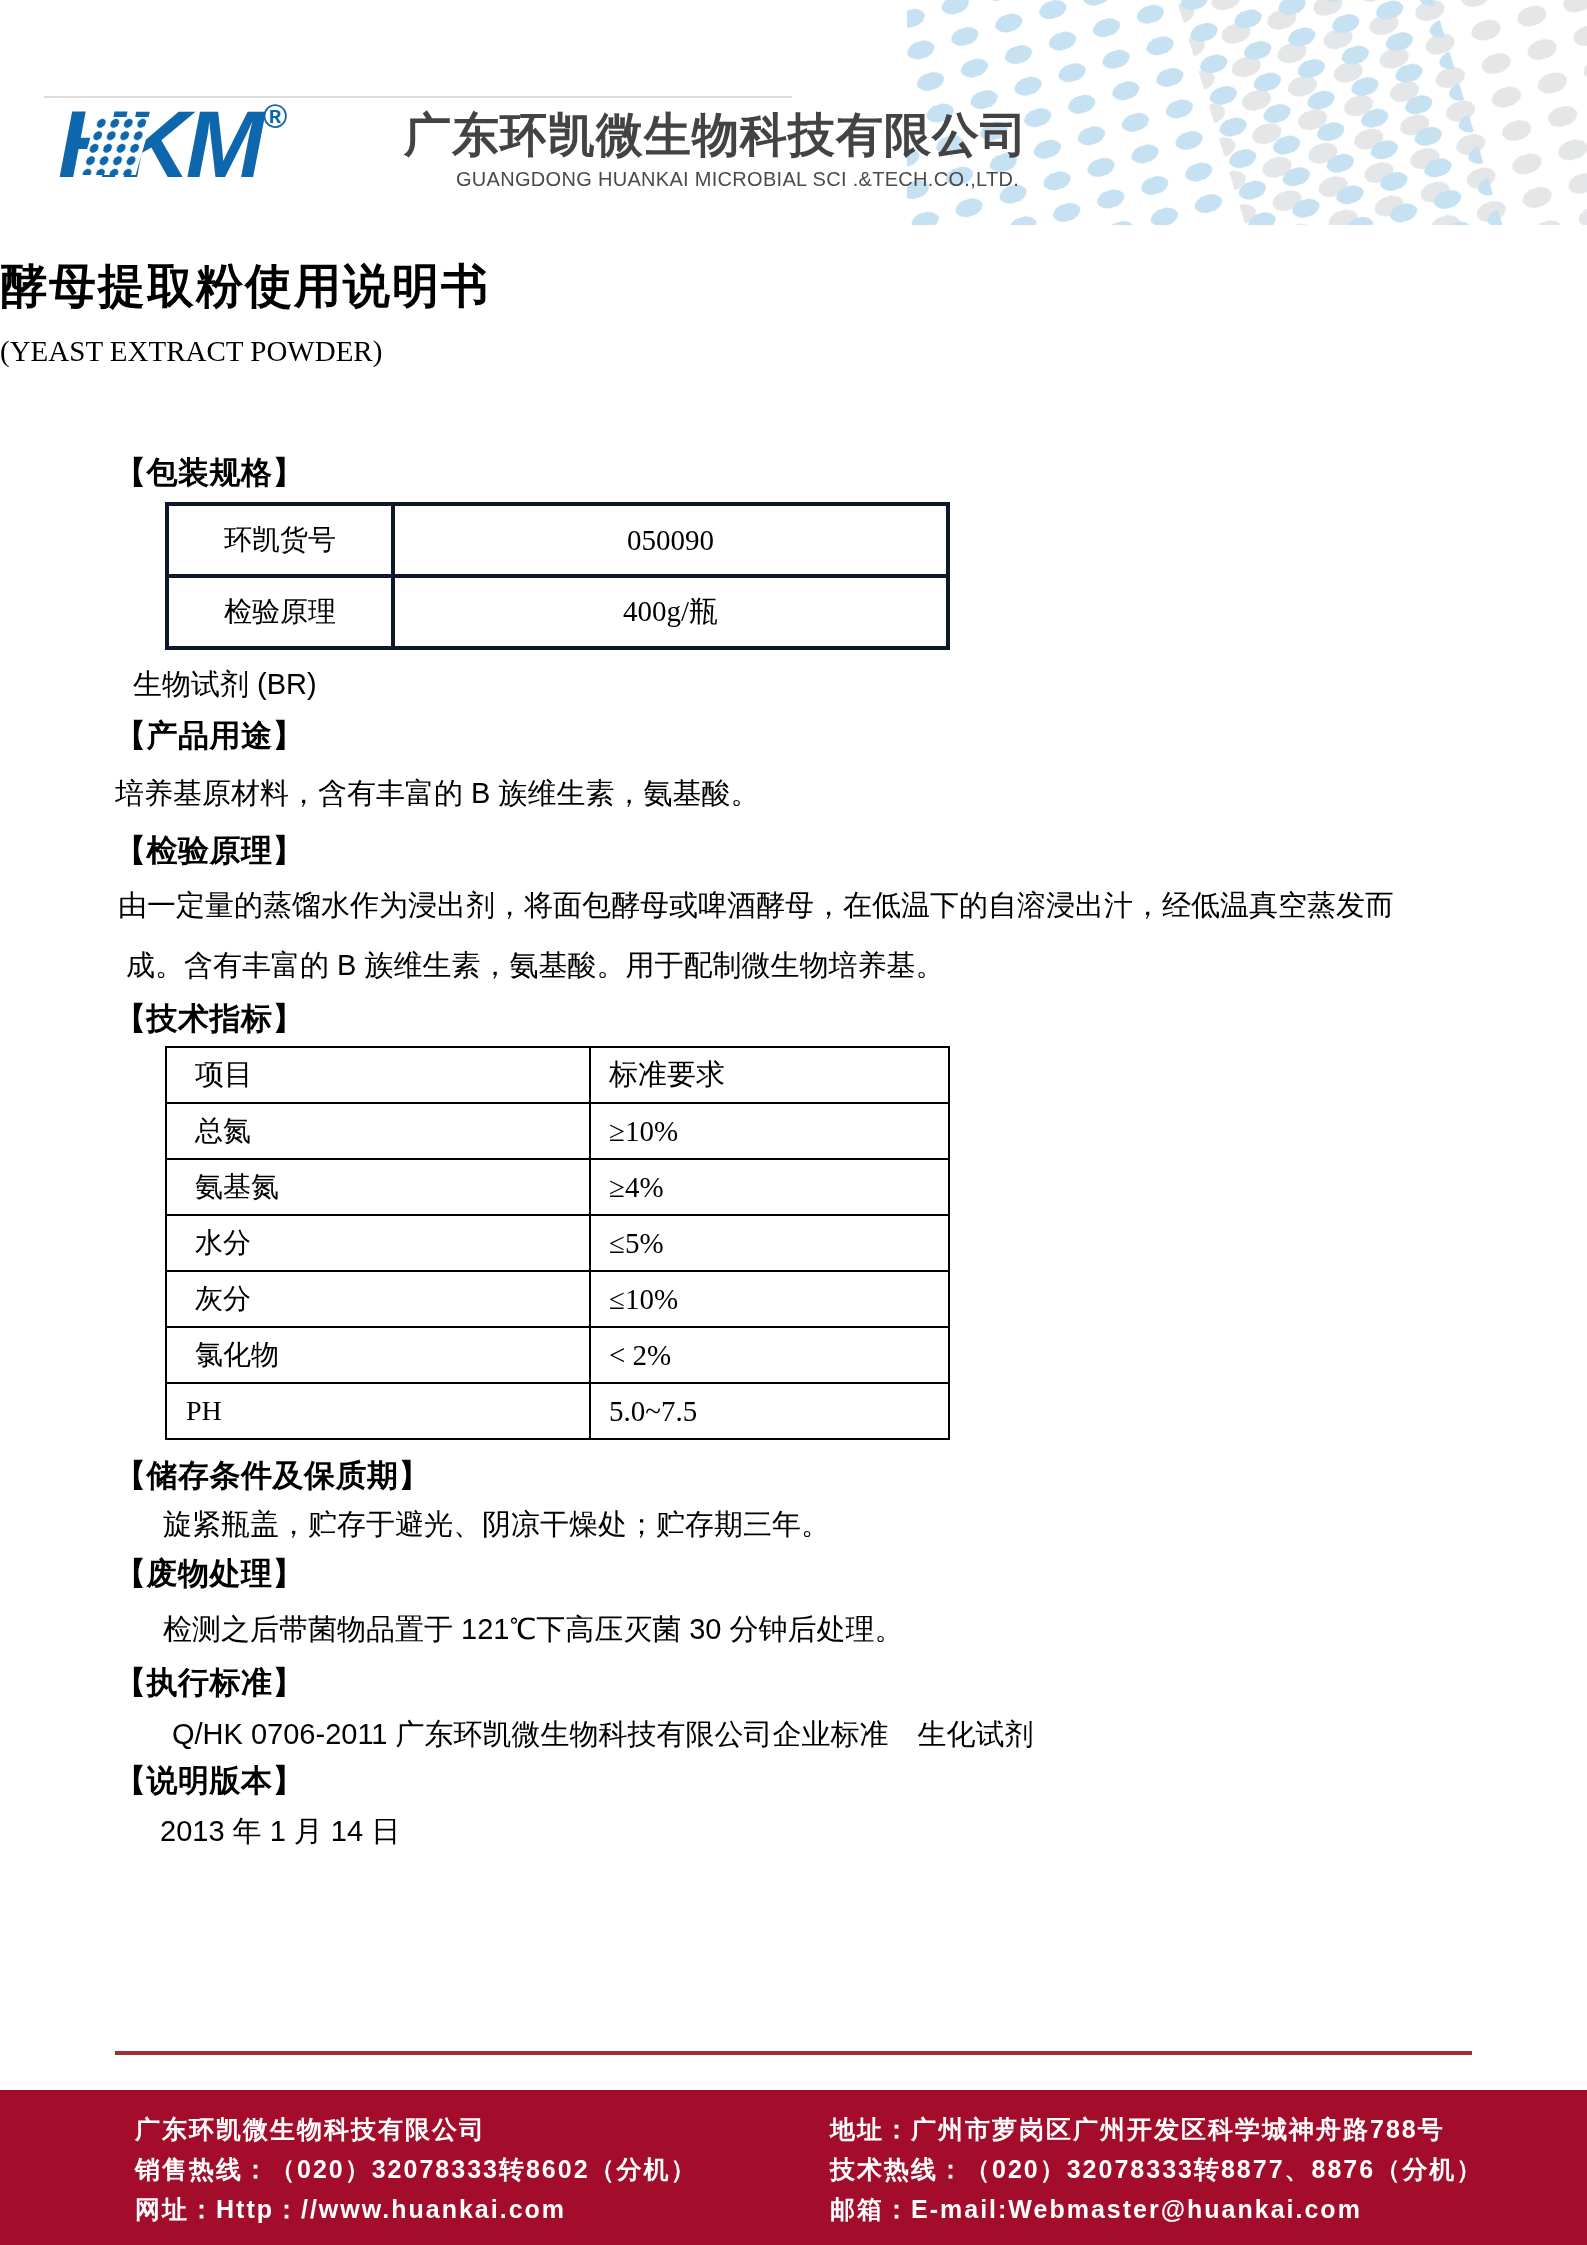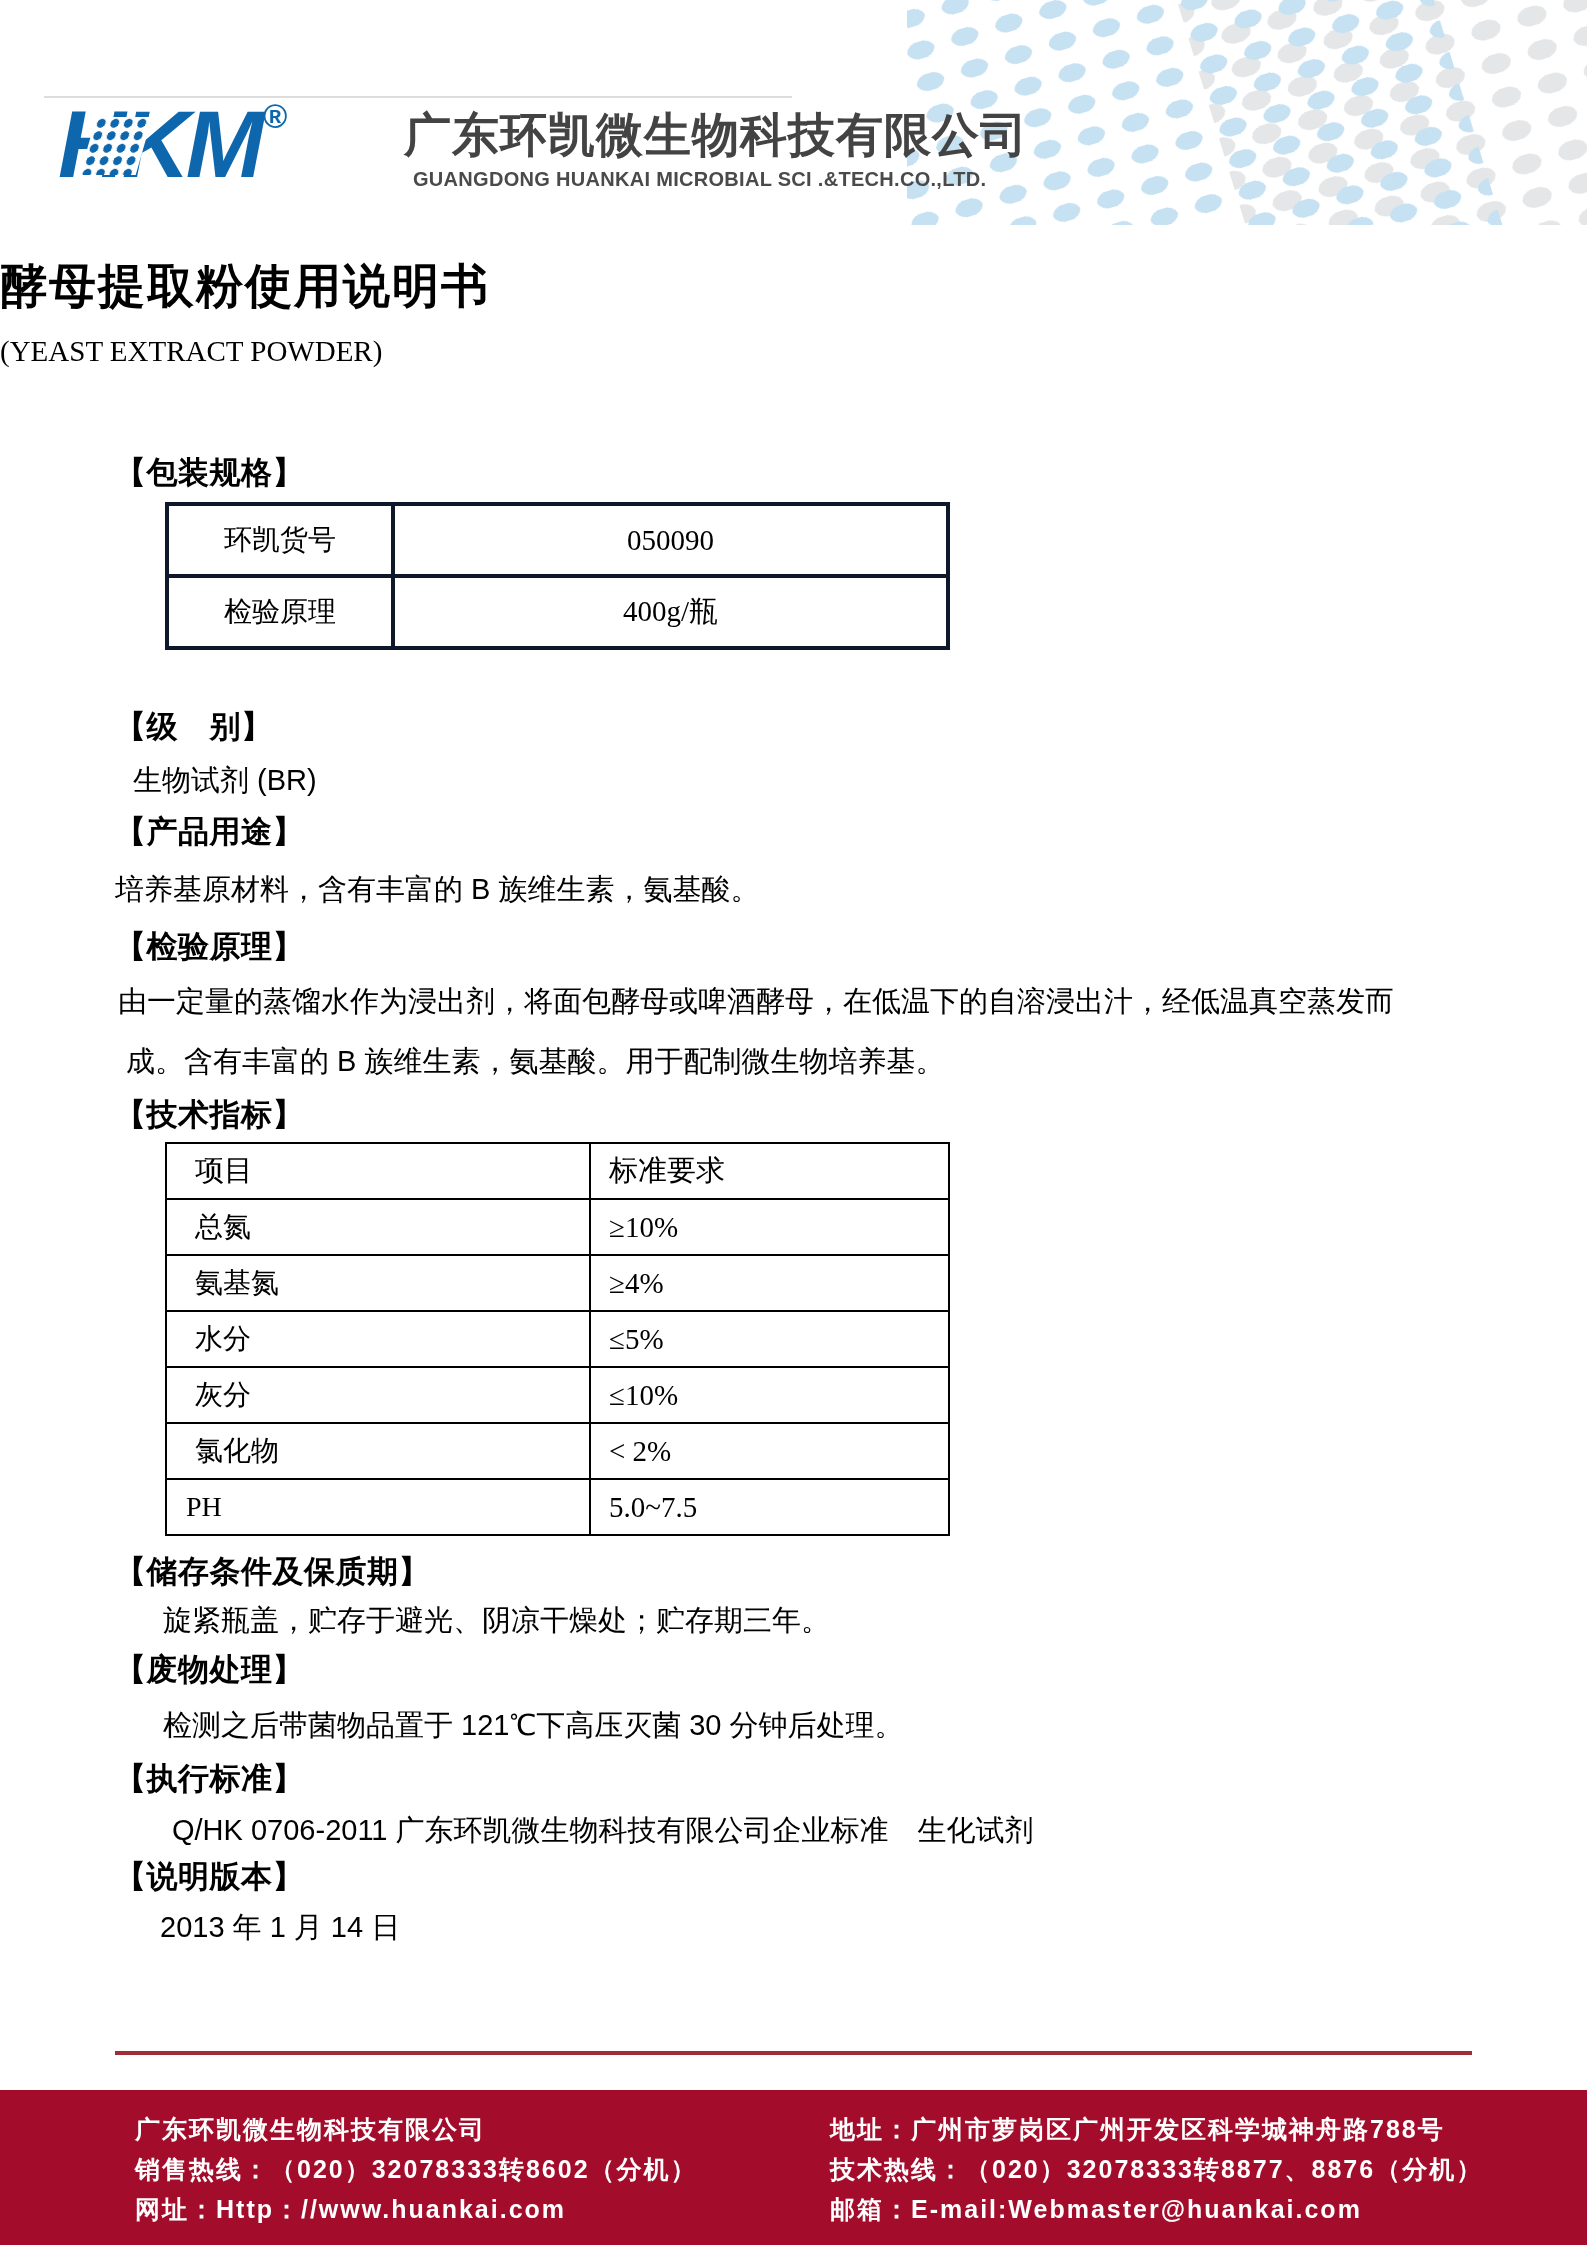--- a/index.html
+++ b/index.html
@@ -31,21 +31,21 @@
     font-weight:bold;font-style:italic;color:#0E67AC;letter-spacing:-4px;white-space:nowrap;
   }
   .logo .reg{font-size:33px;font-style:normal;vertical-align:top;position:relative;top:2px;letter-spacing:0;margin-left:3px;}
   .logo-dots{
     position:absolute;left:88px;top:117px;width:56px;height:58px;
     transform:skewX(-16deg);background-color:#ffffff;
     background-image:radial-gradient(circle 4.5px at 50% 50%, #0E67AC 92%, rgba(255,255,255,0) 100%);
     background-size:13.5px 12.5px;
   }
   .company-zh{position:absolute;left:404px;top:104px;font-size:47px;font-weight:bold;color:#434343;letter-spacing:1px;white-space:nowrap;}
-  .company-en{position:absolute;left:413px;top:168px;font-size:20px;font-weight:bold;color:#4a4a4a;letter-spacing:0.3px;white-space:nowrap;}
+  .company-en{position:absolute;left:456px;top:168px;font-size:20px;font-weight:normal;color:#4a4a4a;letter-spacing:0.3px;white-space:nowrap;}
 
   
   .content{position:absolute;left:0;top:212px;width:1587px;}
   .doc-title{margin:46px 0 0 0;text-align:left;font-size:47px;font-weight:bold;letter-spacing:2px;line-height:56px;}
   .doc-subtitle{margin:16px 0 12px 0;font-size:29px;line-height:42px;font-family:"Liberation Serif",serif;}
   .sec-h{margin:0 0 0 115px;font-size:31px;font-weight:bold;line-height:38px;letter-spacing:0.5px;}
   .body-t{margin:0 0 0 115px;font-size:29px;line-height:34px;}
 
   .mt-pack{margin-top:82px;}
   table{border-collapse:collapse;}
@@ -116,21 +116,20 @@
           <td class="c1">环凯货号</td>
           <td class="val">050090</td>
         </tr>
         <tr>
           <td class="c1">检验原理</td>
           <td class="val">400g/瓶</td>
         </tr>
       </tbody>
     </table>
 
-    <div class="sec-h grade-h">【级　别】</div>
     <div class="body-t grade-t">生物试剂 (BR)</div>
 
     <div class="sec-h usage-h">【产品用途】</div>
     <div class="body-t usage-t">培养基原材料，含有丰富的 B 族维生素，氨基酸。</div>
 
     <div class="sec-h principle-h">【检验原理】</div>
     <div class="body-t principle-1">由一定量的蒸馏水作为浸出剂，将面包酵母或啤酒酵母，在低温下的自溶浸出汁，经低温真空蒸发而</div>
     <div class="body-t principle-2">成。含有丰富的 B 族维生素，氨基酸。用于配制微生物培养基。</div>
 
     <div class="sec-h tech-h">【技术指标】</div>

